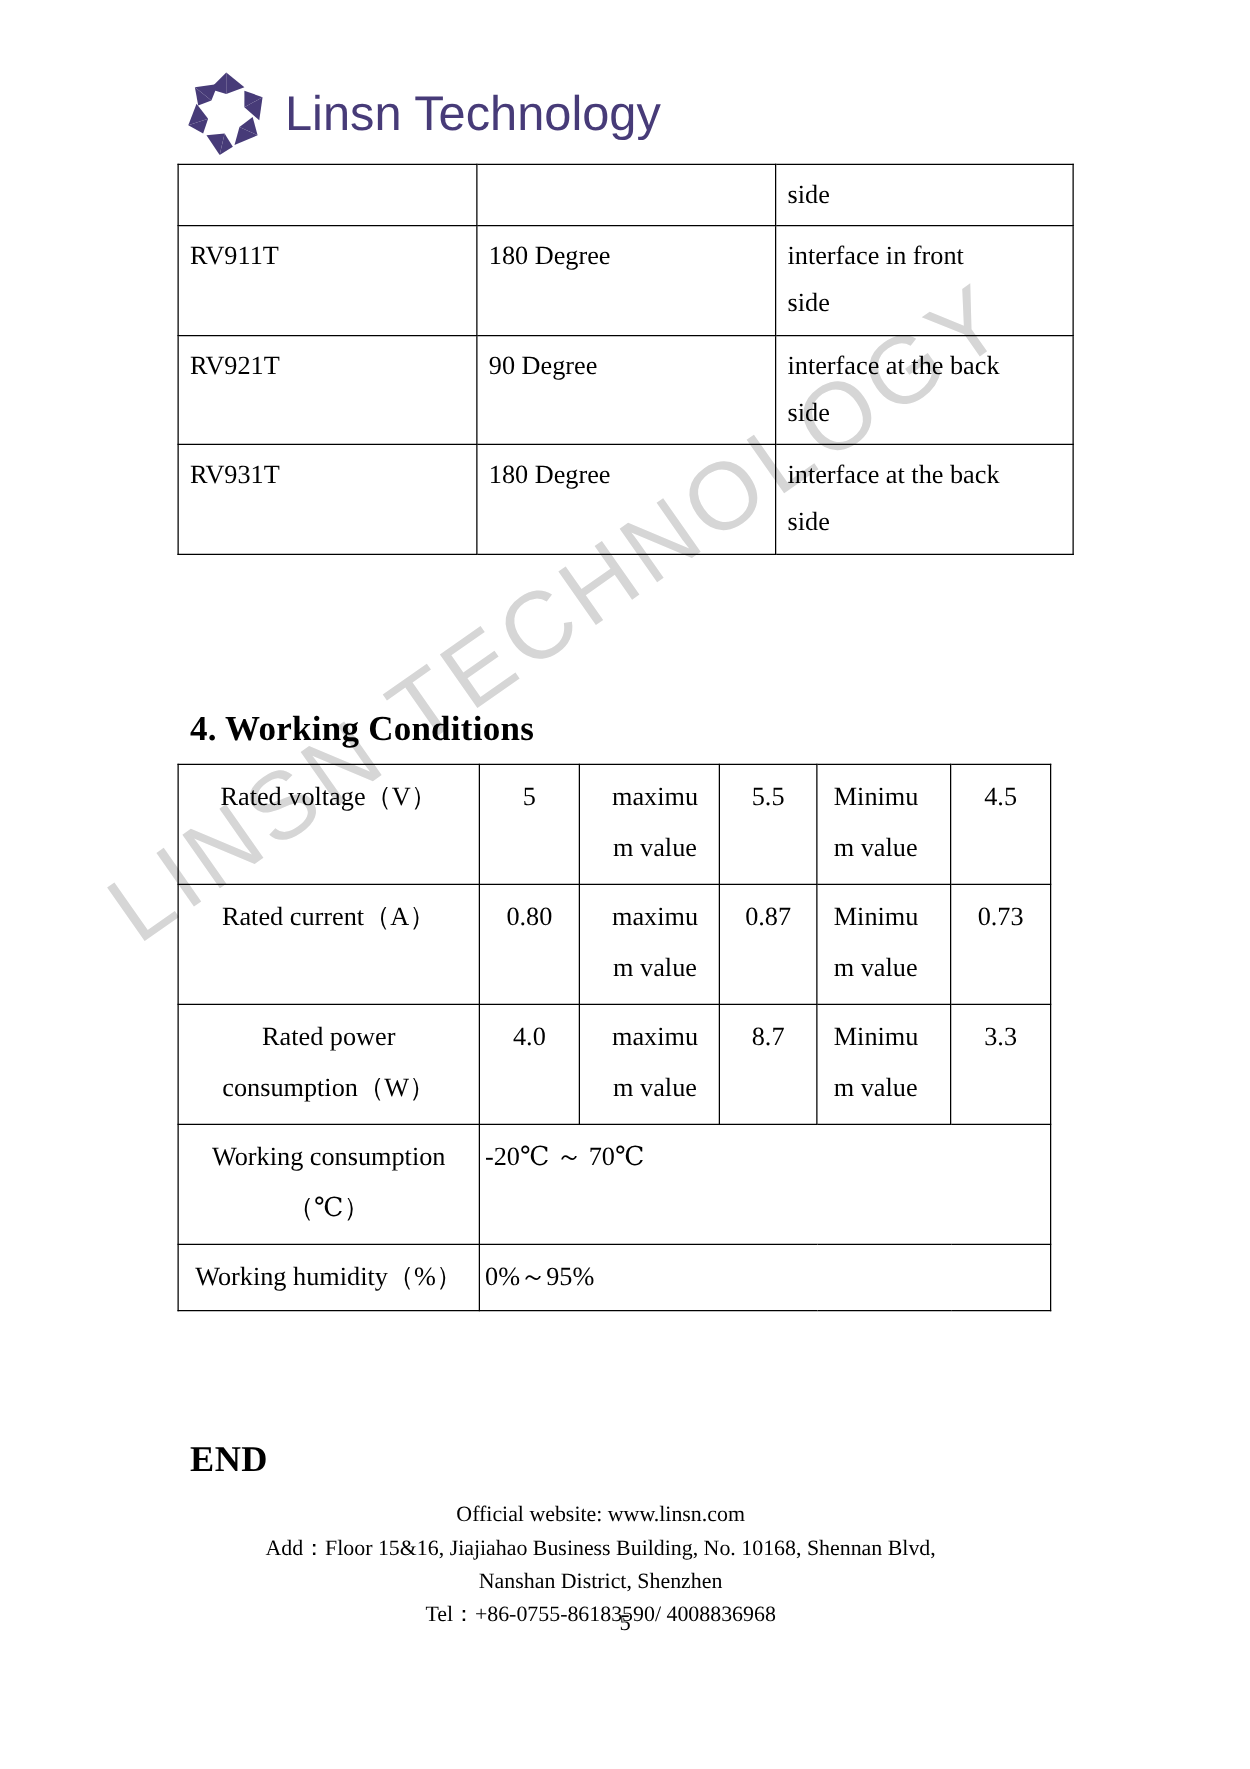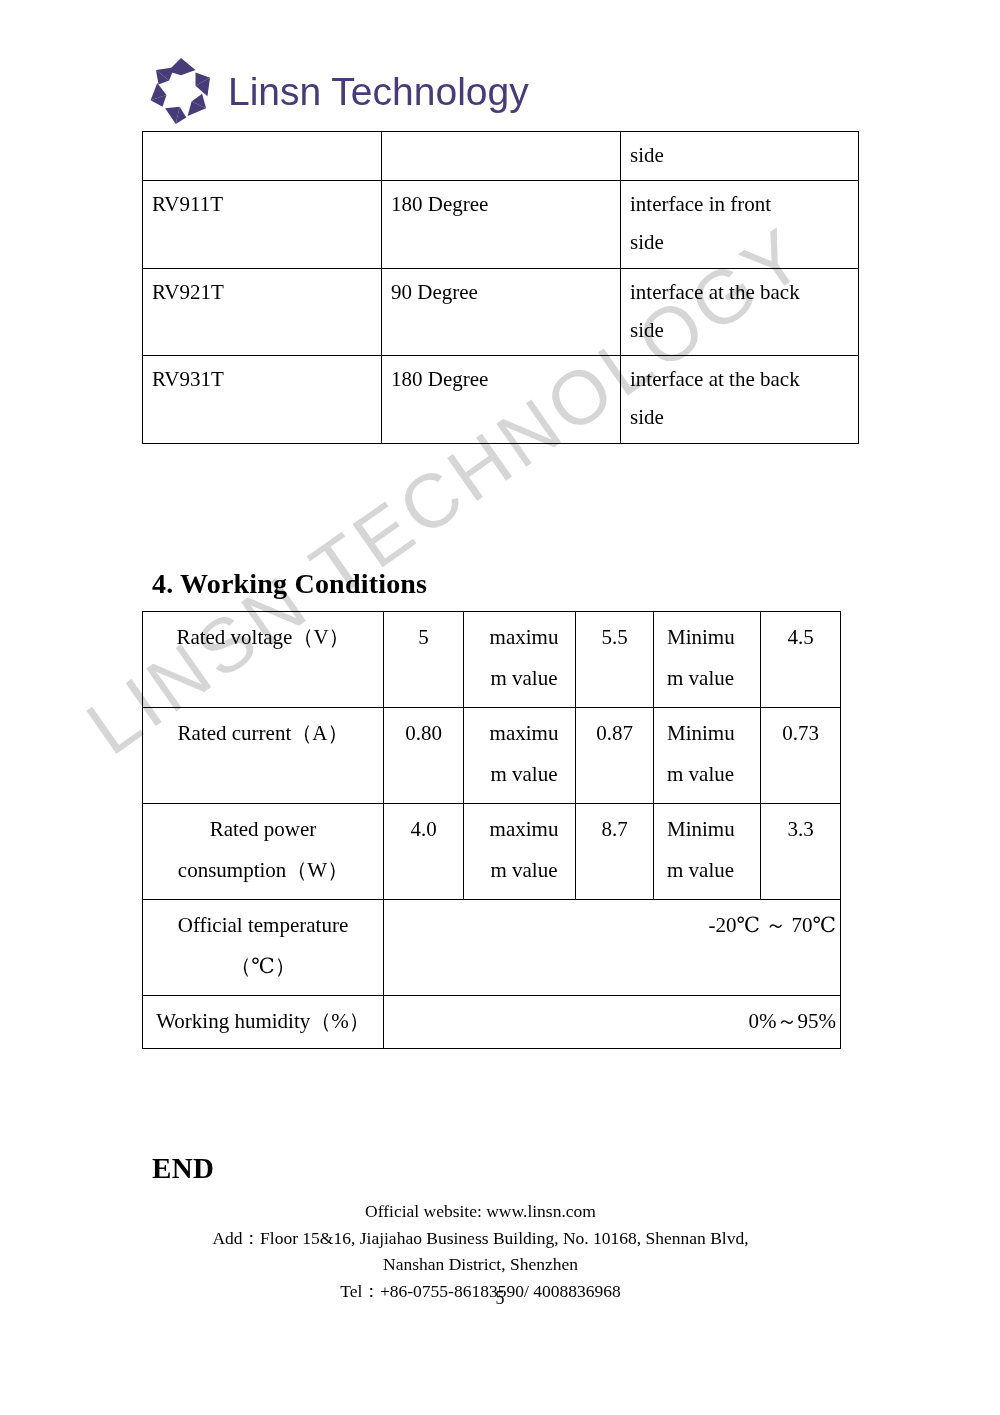--- a/index.html
+++ b/index.html
@@ -123,21 +123,21 @@
   #table-conditions td {
     padding: 5px 4px 6px 4px;
     line-height: 1.95;
   }
   #table-conditions td.label   { width: 241px; text-align: center; }
   #table-conditions td.val     { width: 80px;  text-align: center; }
   #table-conditions td.maxlbl  { width: 112px; text-align: center; padding-left: 13px; }
   #table-conditions td.maxval  { width: 78px;  text-align: center; }
   #table-conditions td.minlbl  { width: 107px; text-align: left; padding-left: 13px; }
   #table-conditions td.minval  { width: 80px;  text-align: center; }
-  #table-conditions td.span-val{ text-align: right; }
+  #table-conditions td.span-val{ text-align: left; }
   #table-conditions td.tall    { height: 96px; }
   #table-conditions td.short   { height: 52px; }
 
   .two-line { display: block; }
   .two-line .l2 { display: block; }
 
   
   #end-marker {
     position: absolute;
     left: 152px;
@@ -300,21 +300,21 @@
             <span class="l1">Minimu</span>
             <span class="l2">m value</span>
           </span>
         </td>
         <td class="minval">3.3</td>
       </tr>
 
       <tr>
         <td class="label tall">
           <span class="two-line">
-            <span class="l1">Official temperature</span>
+            <span class="l1">Working consumption</span>
             <span class="l2">（℃）</span>
           </span>
         </td>
         <td class="span-val" colspan="5">-20℃ ～ 70℃</td>
       </tr>
 
       <tr>
         <td class="label short">Working humidity（%）</td>
         <td class="span-val" colspan="5">0%～95%</td>
       </tr>

